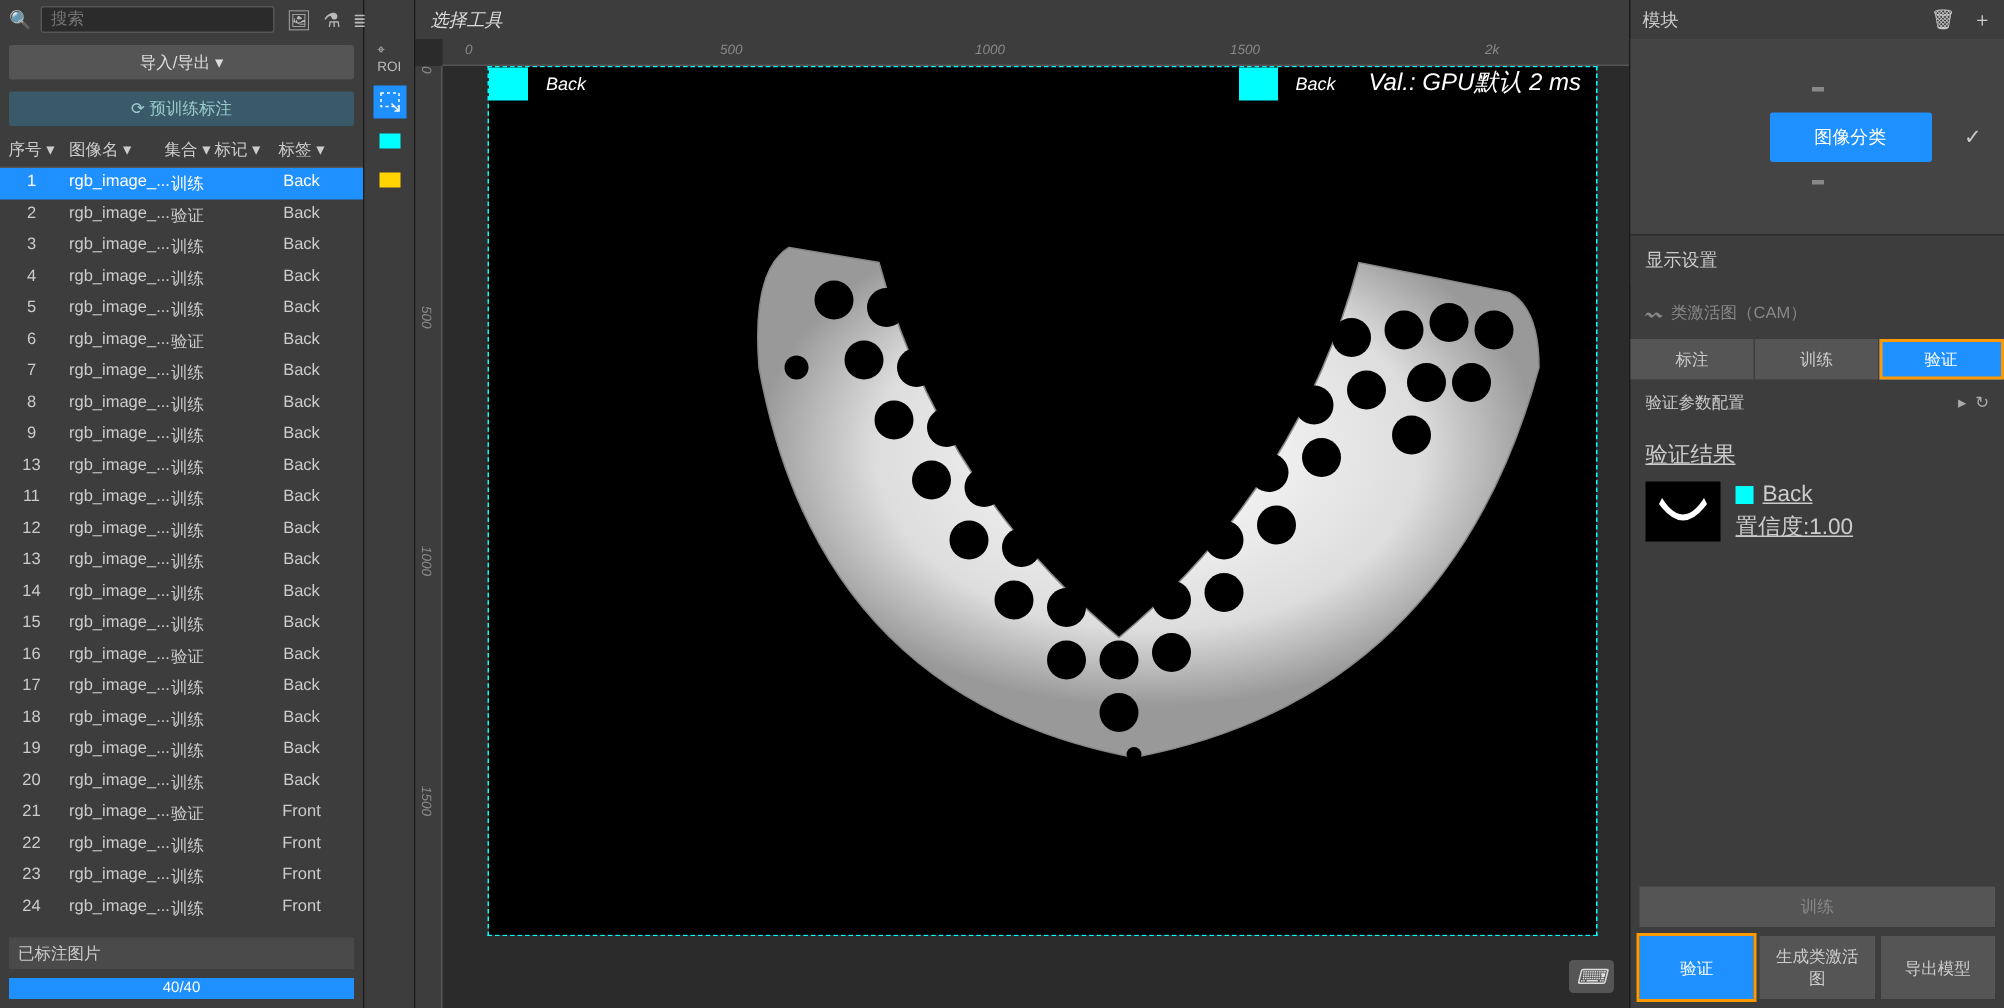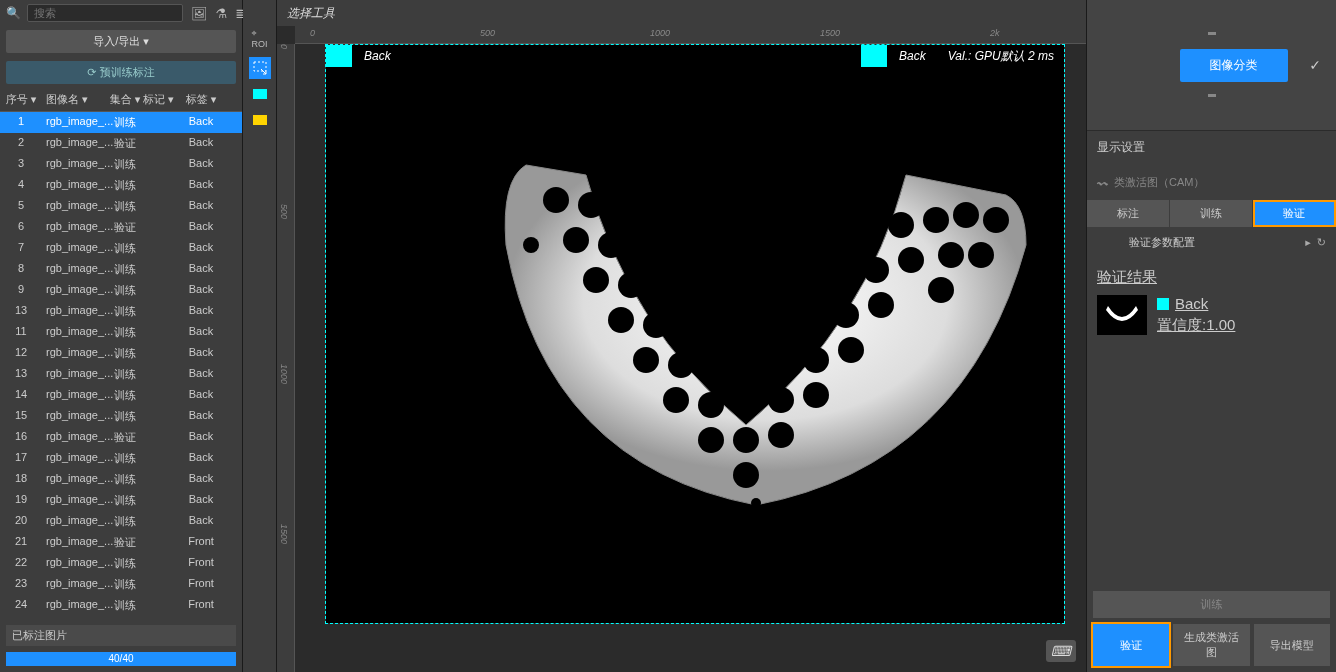--- a/index.html
+++ b/index.html
@@ -39,36 +39,36 @@
 .ruler-h .tick { position: absolute; top: 2px; font-size: 9px; color: #888; }
 .ruler-v { width: 18px; background: #3d3d3d; position: absolute; left: 0; top: 44px; bottom: 0; border-right: 1px solid #555; }
 .ruler-v .tick { position: absolute; left: 2px; font-size: 9px; color: #888; writing-mode: vertical-lr; }
 .canvas-inner { flex: 1; position: relative; margin-left: 18px; overflow: hidden; }
 .image-frame { position: absolute; left: 30px; top: 0; width: 740px; height: 580px; border: 1px dashed #0ff; }
 .image-content { width: 100%; height: 100%; background: #000; position: relative; overflow: hidden; }
 .label-bar { position: absolute; top: 0; left: 0; right: 0; height: 22px; display: flex; align-items: center; font-size: 12px; color: #fff; z-index: 2; }
 .label-chip { width: 26px; height: 22px; background: #0ff; }
 .label-text { padding: 0 12px; background: rgba(0,0,0,0.5); height: 22px; line-height: 22px; }
 .label-right { margin-left: auto; display: flex; align-items: center; }
-.val-text { padding: 0 10px; background: rgba(0,0,0,0.5); height: 22px; line-height: 22px; font-size: 12px; }
+.val-text { padding: 0 10px; background: rgba(0,0,0,0.5); height: 22px; line-height: 22px; font-size: 16px; }
 .kb-icon { position: absolute; bottom: 10px; right: 10px; background: #555; border-radius: 3px; padding: 3px 5px; color: #ddd; font-size: 14px; cursor: pointer; }
 .right-panel { width: 250px; background: #3d3d3d; display: flex; flex-direction: column; border-left: 1px solid #1a1a1a; }
 .rp-header { height: 26px; display: flex; align-items: center; justify-content: space-between; padding: 0 8px; font-size: 12px; }
 .rp-header .icons span { margin-left: 8px; cursor: pointer; color: #ccc; font-size: 13px; }
 .module-section { height: 130px; display: flex; align-items: center; justify-content: center; position: relative; background: #444; }
 .module-box { background: #1e90ff; color: #fff; padding: 8px 30px; font-size: 12px; border-radius: 2px; position: relative; margin-left: 44px; }
 .module-check { position: absolute; right: 15px; top: 50%; transform: translateY(-50%); color: #ccc; font-size: 14px; }
 .module-handle { position: absolute; width: 8px; height: 3px; background: #888; left: 50%; transform: translateX(-50%); }
 .section-title { padding: 8px 10px; font-size: 12px; background: #3d3d3d; border-top: 1px solid #2b2b2b; }
 .cam-row { padding: 10px; font-size: 11px; color: #888; display: flex; align-items: center; gap: 6px; }
 .tab-row { display: flex; }
 .tab-row .tab { flex: 1; text-align: center; padding: 6px; background: #555; font-size: 11px; cursor: pointer; border-right: 1px solid #3d3d3d; }
 .tab-row .tab.active { background: #1e90ff; color: #fff; }
 .tab-row .tab.highlighted { outline: 2px solid #ff9900; outline-offset: -2px; }
-.config-row { padding: 8px 10px; font-size: 11px; display: flex; align-items: center; justify-content: space-between; margin-left: 32px; }
+.config-row { padding: 8px 10px; font-size: 11px; display: flex; align-items: center; justify-content: space-between; }
 .config-row .arrows { display: flex; gap: 6px; color: #aaa; }
 .result-section { padding: 10px; font-size: 15px; text-decoration: underline; }
 .result-item { display: flex; gap: 10px; margin-top: 8px; align-items: flex-start; }
 .result-thumb { width: 50px; height: 40px; background: #000; display: flex; align-items: center; justify-content: center; }
 .result-info { display: flex; flex-direction: column; gap: 4px; }
 .result-label-row { display: flex; align-items: center; gap: 6px; }
 .result-swatch { width: 12px; height: 12px; background: #0ff; }
 .rp-footer { margin-top: auto; padding: 6px; display: flex; flex-direction: column; gap: 6px; }
 .rp-footer .train-btn { width: 100%; background: #555; border: none; color: #888; padding: 6px; font-size: 11px; cursor: pointer; }
 .rp-footer .btn-row { display: flex; gap: 4px; }
@@ -374,20 +374,27 @@
               <circle cx="430" cy="458" r="5"></circle>
           </g>
         </svg>
       </div>
     </div>
     <div class="kb-icon">⌨</div>
   </div>
 </div>
 
 <div class="right-panel">
+  <div class="rp-header">
+    <span>模块</span>
+    <div class="icons">
+      <span>🗑</span>
+      <span>＋</span>
+    </div>
+  </div>
   <div class="module-section">
     <div class="module-handle" style="top:32px"></div>
     <div class="module-box">图像分类</div>
     <div class="module-handle" style="top:94px"></div>
     <span class="module-check">✓</span>
   </div>
   <div class="section-title">显示设置</div>
   <div class="cam-row">
     <span>〰</span>
     <span>类激活图（CAM）</span>

